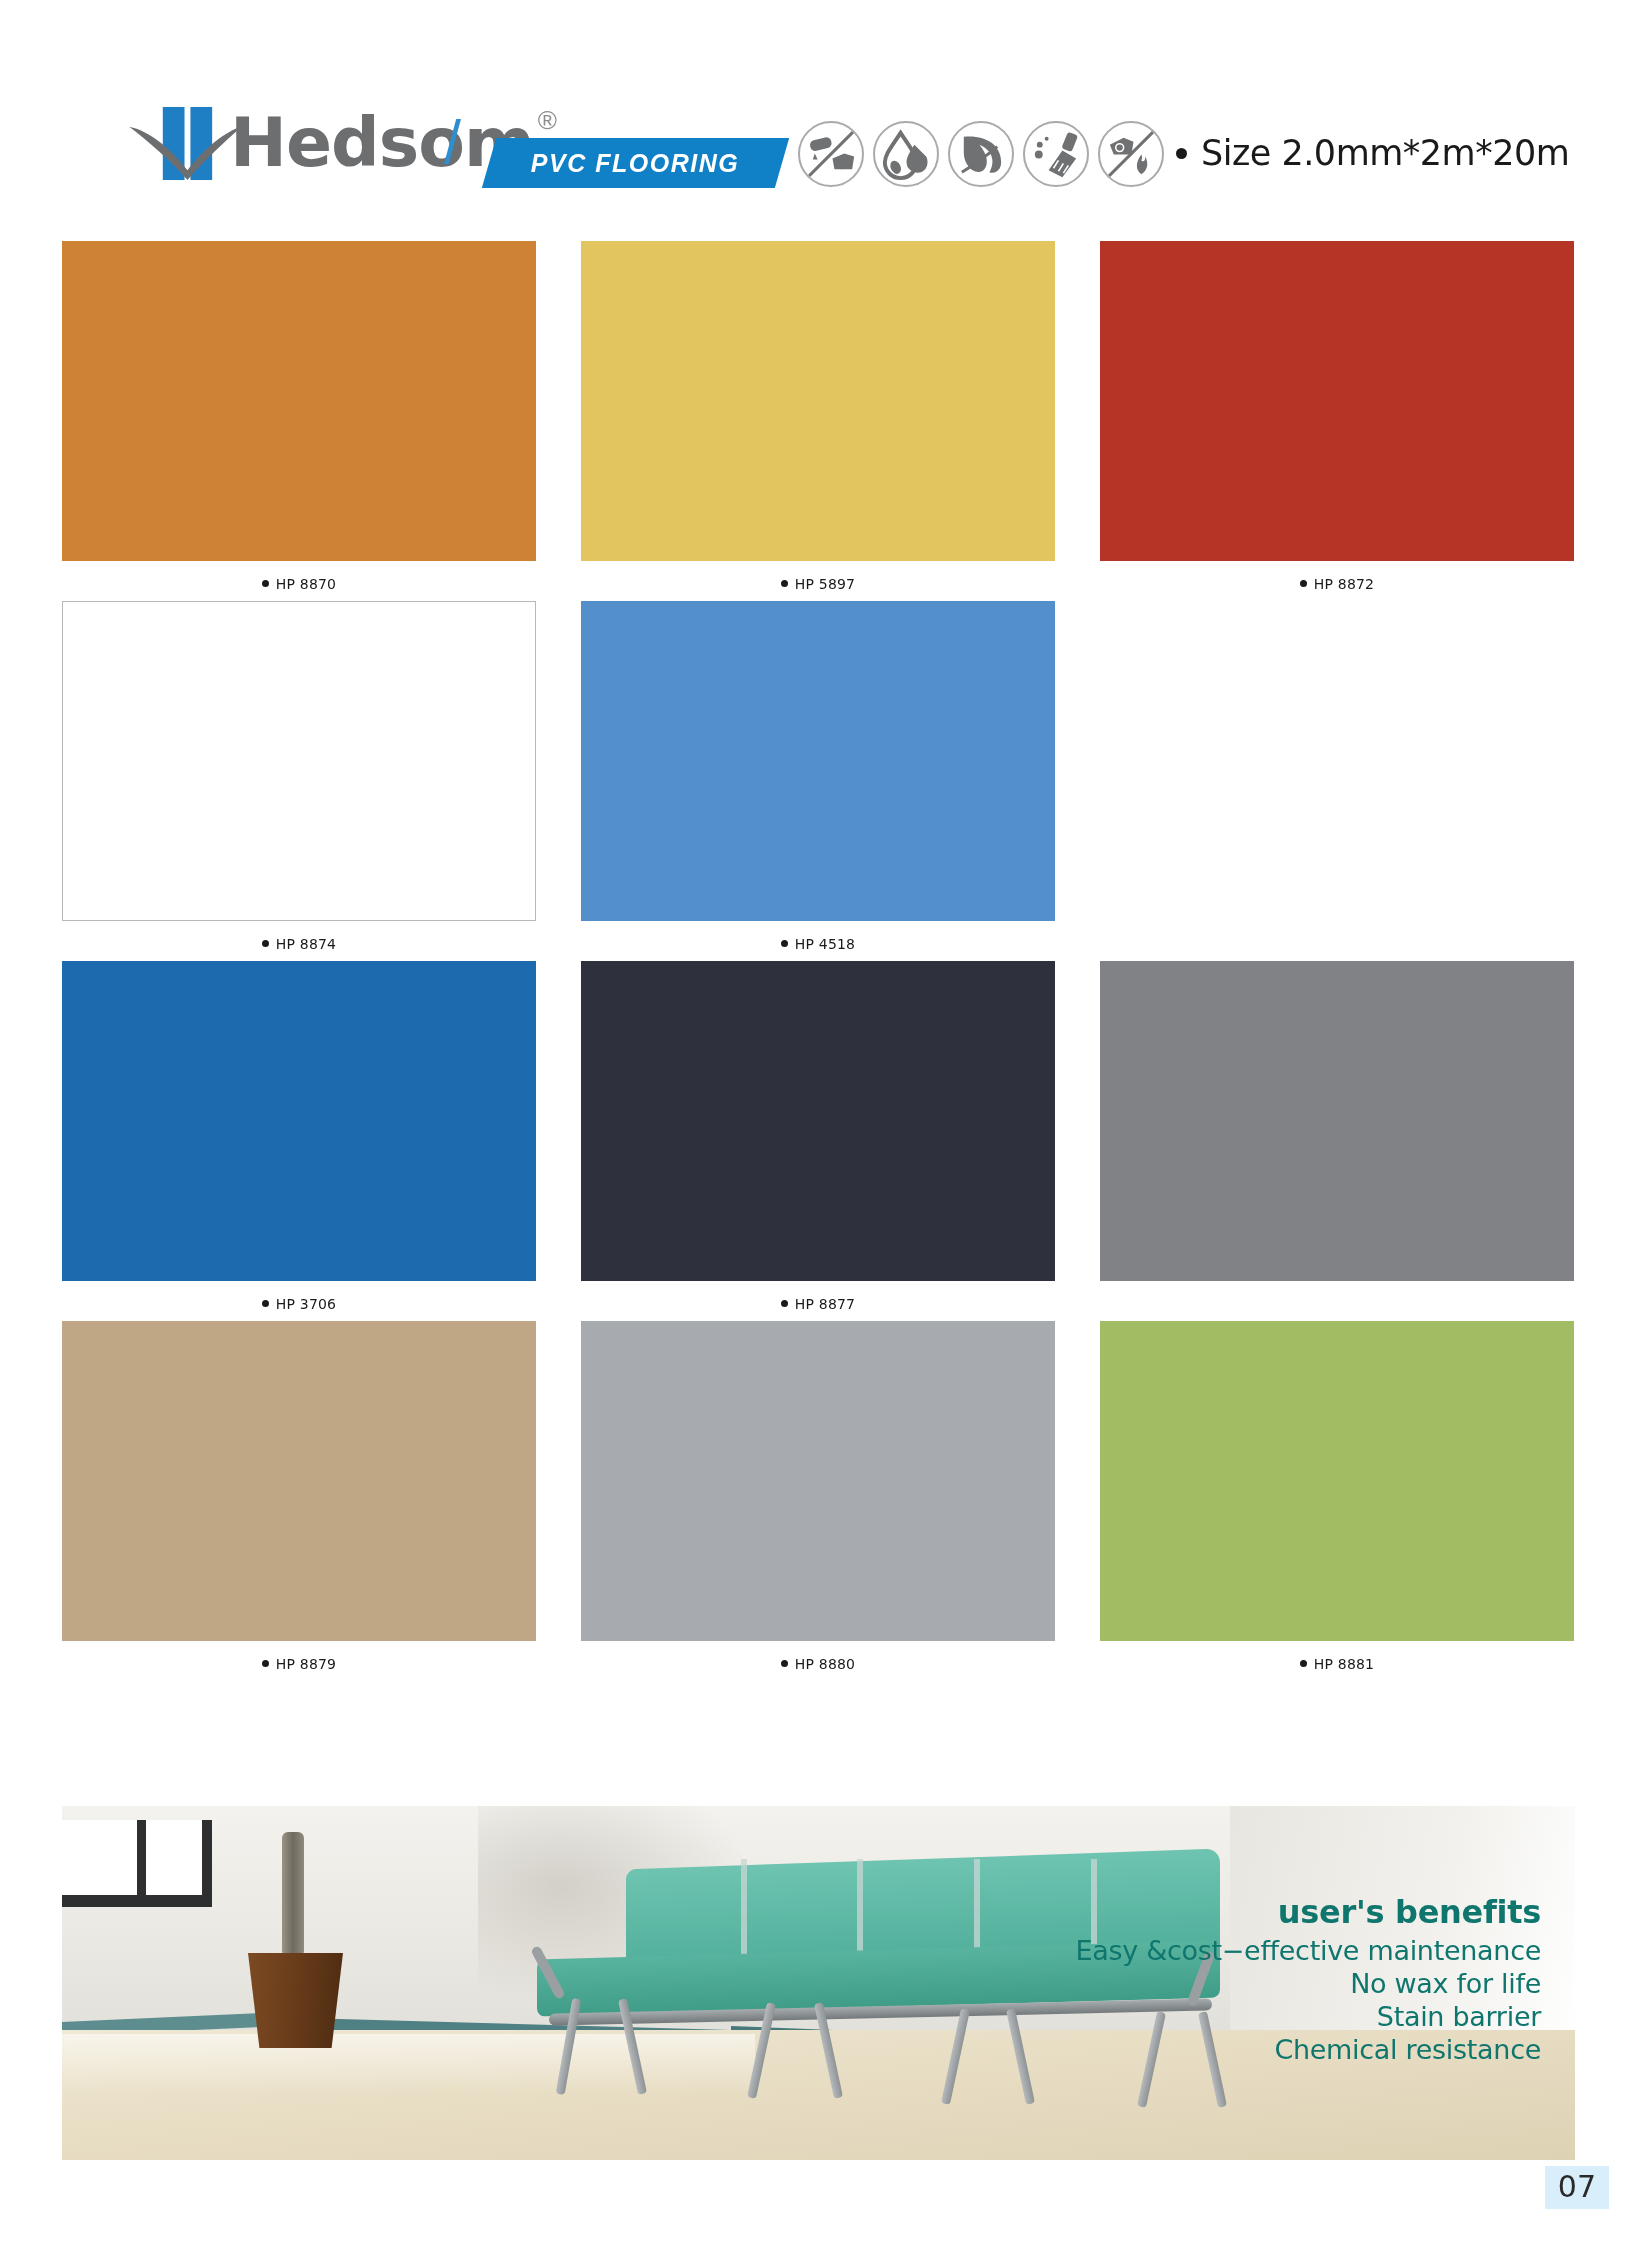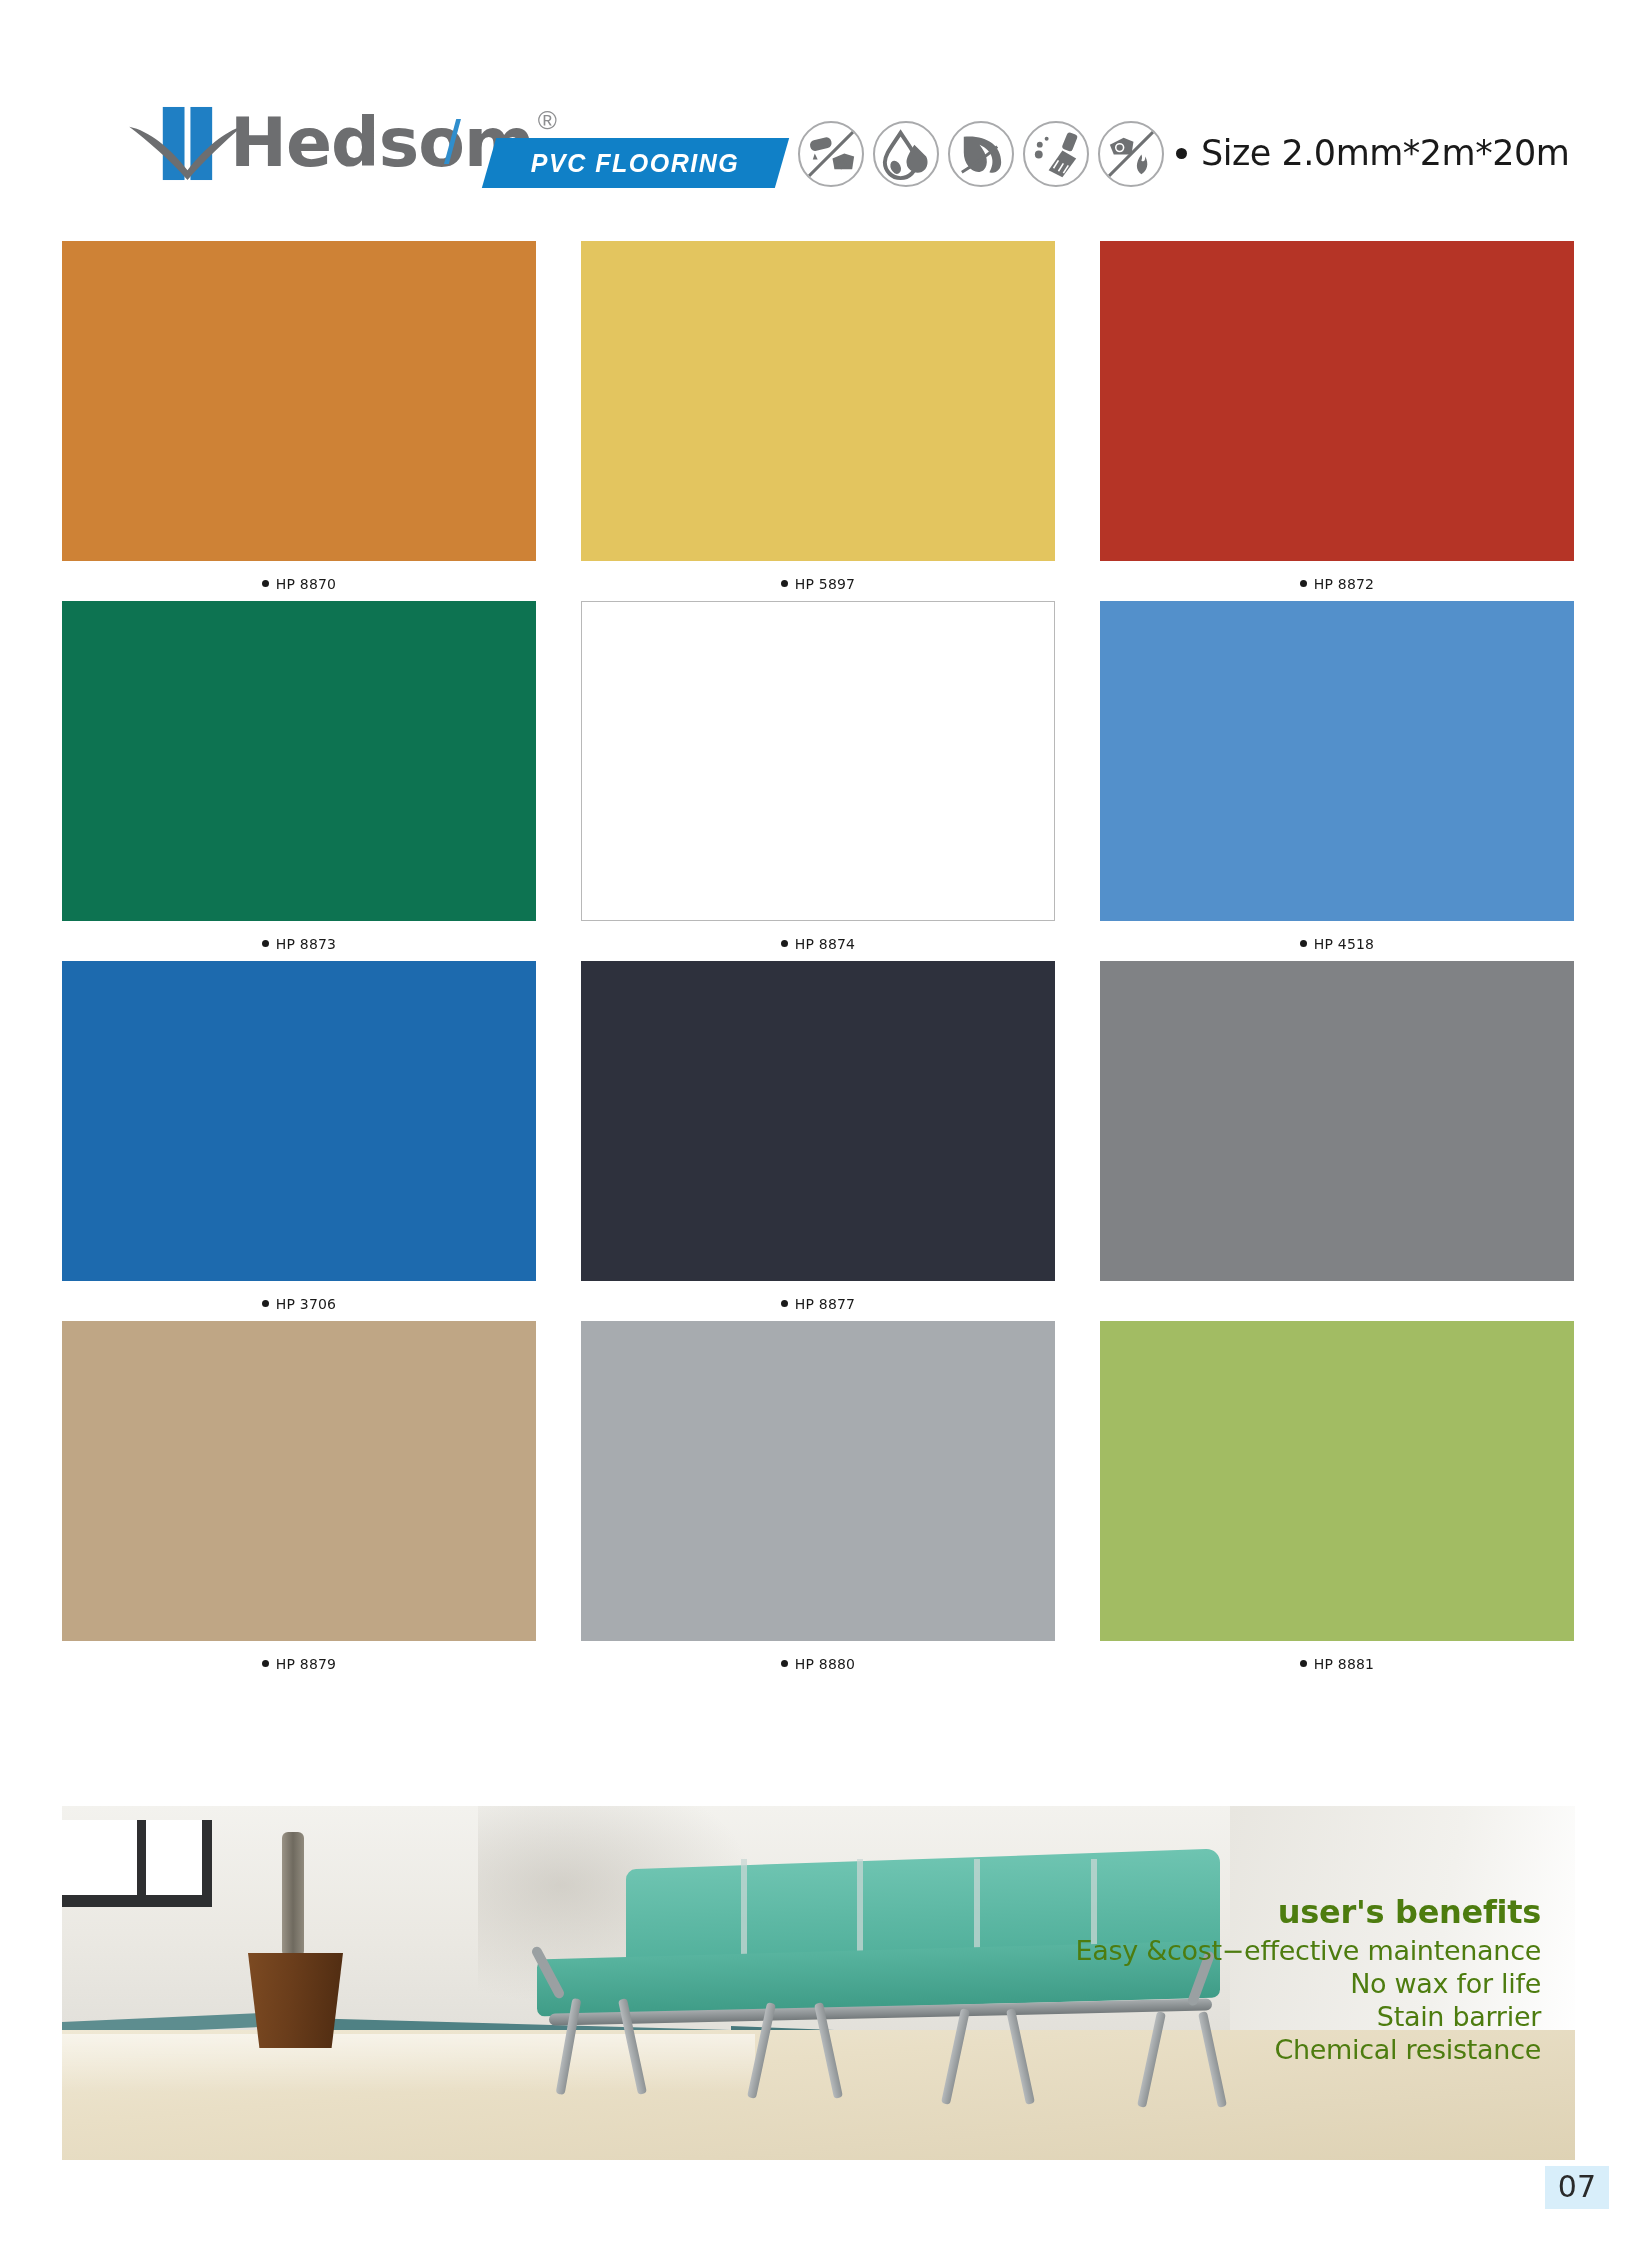--- a/index.html
+++ b/index.html
@@ -285,21 +285,21 @@
     width: 663px; height: 12px;
     background: linear-gradient(180deg,#a7acae,#747a7c);
     border-radius: 6px;
     transform: skewY(-1.3deg);
   }
 
   .benefits {
     position: absolute;
     right: 34px; top: 87px;
     text-align: right;
-    color: #4d7c0f;
+    color: #0f766e;
     font-family: "DejaVu Sans", sans-serif;
   }
   .benefits-title {
     font-size: 32px;
     font-weight: bold;
     margin-bottom: 3px;
     letter-spacing: -0.3px;
   }
   .benefits-line {
     font-size: 27px;
@@ -422,26 +422,20 @@
     </div>
     <div class="cell">
       <div class="swatch" id="sw-0-2" style="background: rgb(181, 52, 38);"></div>
       <div class="cell-label">
         <span class="label-bullet"></span><span>HP 8872</span>
       </div>
     </div>
   </div>
 
   <div class="grid-row">
-    <div class="cell">
-      <div class="swatch" id="sw-1-0" style="background: rgb(13, 115, 81);"></div>
-      <div class="cell-label">
-        <span class="label-bullet"></span><span>HP 8873</span>
-      </div>
-    </div>
     <div class="cell">
       <div class="swatch bordered" id="sw-1-1" style="background: rgb(255, 255, 255);"></div>
       <div class="cell-label">
         <span class="label-bullet"></span><span>HP 8874</span>
       </div>
     </div>
     <div class="cell">
       <div class="swatch" id="sw-1-2" style="background: rgb(83, 144, 203);"></div>
       <div class="cell-label">
         <span class="label-bullet"></span><span>HP 4518</span>

